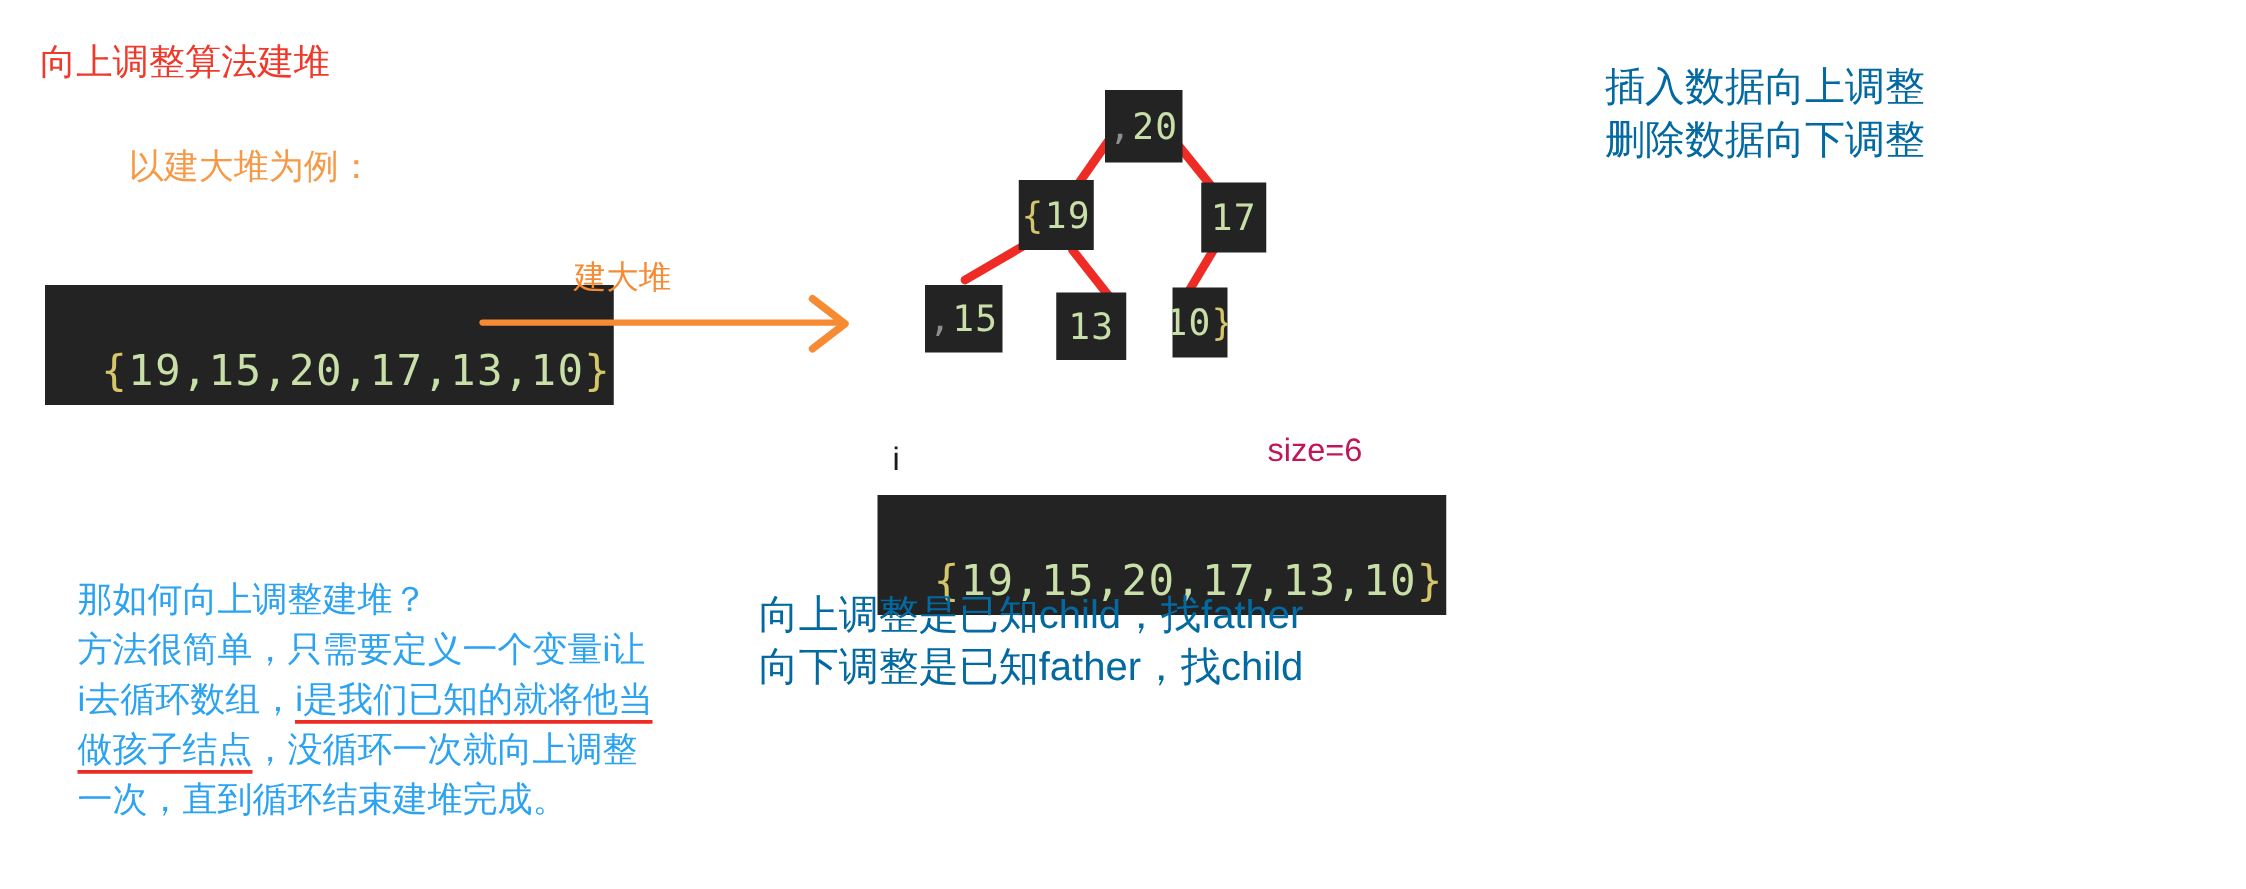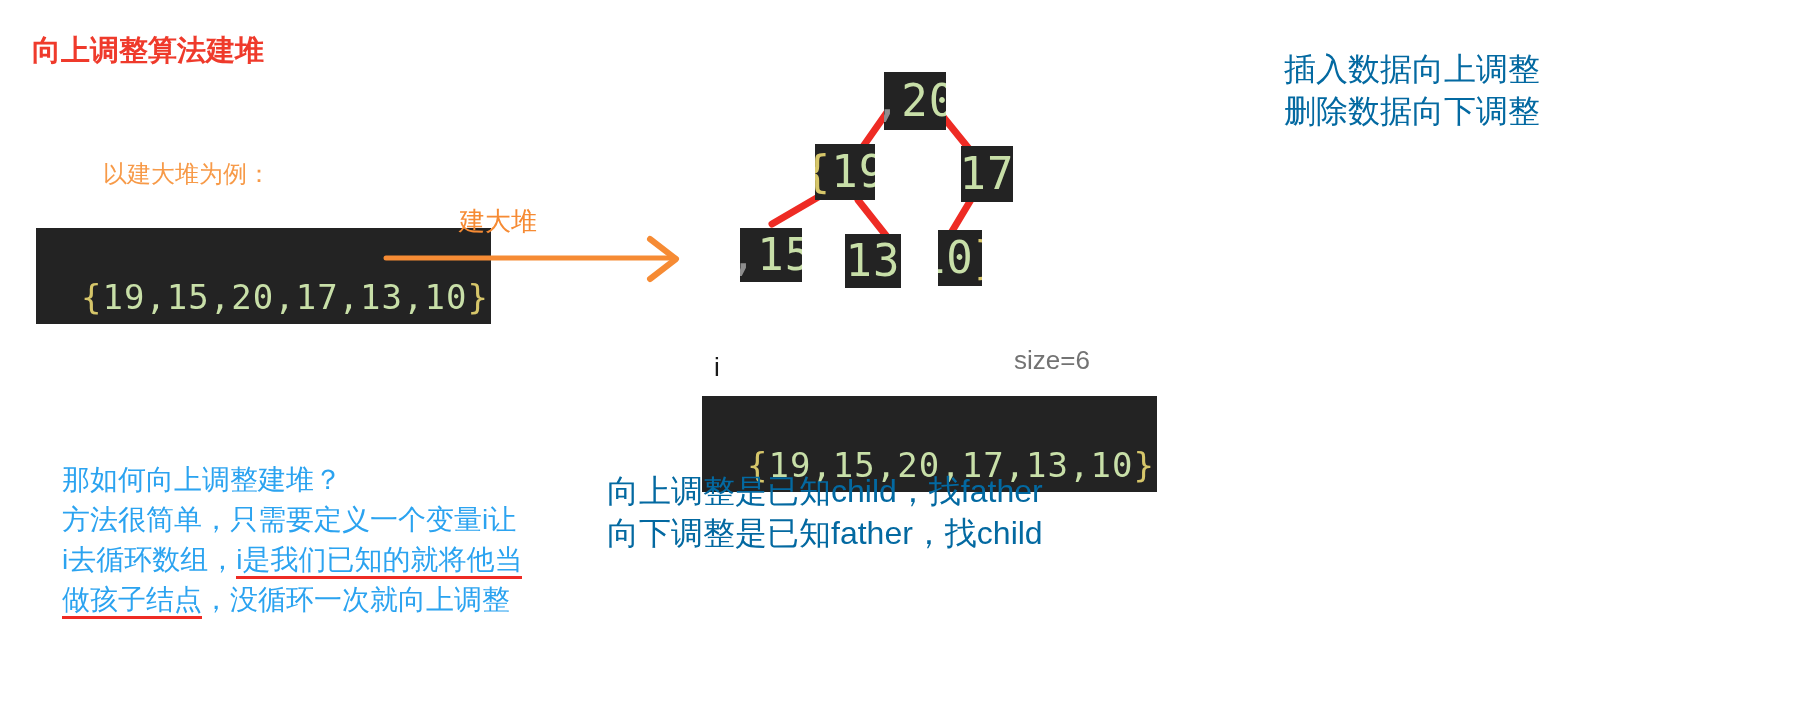--- a/index.html
+++ b/index.html
@@ -16,28 +16,27 @@
     -webkit-font-smoothing: antialiased;
   }
   .abs { position: absolute; }
 
   
   .title-red {
     color: #ef3a2b;
     font-size: 29px;
     line-height: 1.25;
     white-space: nowrap;
-    font-weight: 700;
+    font-weight: 400;
   }
   .subtitle-orange {
     color: #f79a48;
-    font-size: 24px;
+    font-size: 28px;
     line-height: 1.25;
     white-space: nowrap;
-    margin-top: 44px;
   }
   .arrow-label {
     color: #f68b34;
     font-size: 26px;
     line-height: 1.2;
     white-space: nowrap;
   }
   .blue-block {
     color: #2ba3f0;
     font-size: 28px;
@@ -49,21 +48,21 @@
     border-bottom: 3px solid #ee2b24;
     padding-bottom: 1px;
   }
   .red-note {
     color: #0369a1;
     font-size: 32px;
     line-height: 42px;
     white-space: nowrap;
   }
   .plain-black {
-    color: #737373;
+    color: #be185d;
     font-size: 26px;
     line-height: 1.2;
     white-space: nowrap;
   }
   .mono-var {
     color: #1a1a1a;
     font-size: 26px;
     line-height: 1.2;
     white-space: nowrap;
   }
@@ -80,21 +79,21 @@
     padding: 3px 2px 5px 2px;
     display: inline-block;
   }
   .code-box .brace { color: #d6c66a; }
 
   
   .node {
     background: #232323;
     color: #c8dfa8;
     font-family: "DejaVu Sans Mono", "Liberation Mono", monospace;
-    font-size: 44px;
+    font-size: 29px;
     line-height: 44px;
     letter-spacing: 1px;
     white-space: pre;
     display: flex;
     align-items: center;
     justify-content: center;
     overflow: hidden;
   }
   .node .brace { color: #d6c66a; }
   .node .comma { color: #8e8e8e; }
@@ -169,20 +168,21 @@
 
 <div class="abs code-box" style="left:702px; top:396px;">
   <span class="brace">{</span><span>19,15,20,17,13,10</span><span class="brace">}</span>
 </div>
 
 <div class="abs blue-block" style="left:30px; top:460px;">
   <div>那如何向上调整建堆？</div>
   <div>方法很简单，只需要定义一个变量i让</div>
   <div><span>i去循环数组，</span><span class="u-red">i是我们已知的就将他当</span></div>
   <div><span class="u-red">做孩子结点</span><span>，没循环一次就向上调整</span></div>
+  <div>一次，直到循环结束建堆完成。</div>
 </div>
 
 <div class="abs red-note" style="left:607px; top:470px;">
   <div>向上调整是已知child，找father</div>
   <div>向下调整是已知father，找child</div>
 </div>
 
 <div class="abs red-note" style="left:1284px; top:48px;">
   <div>插入数据向上调整</div>
   <div>删除数据向下调整</div>

